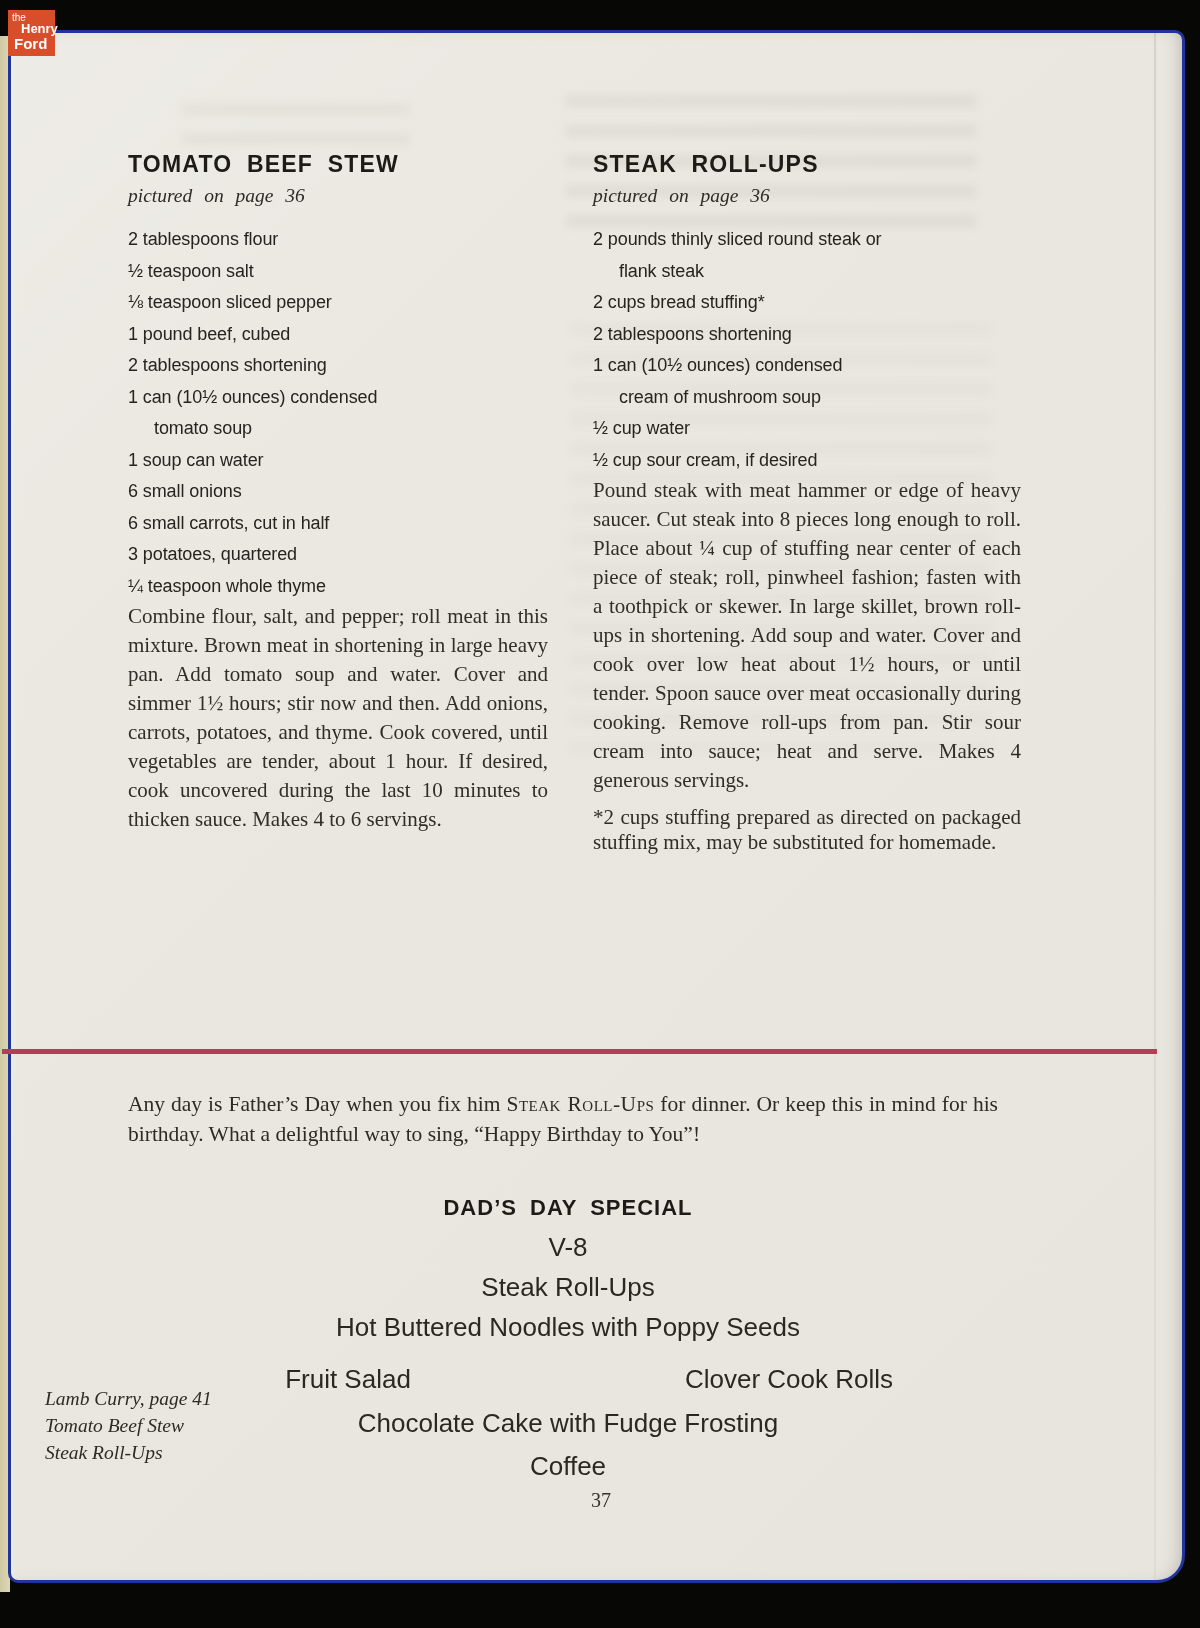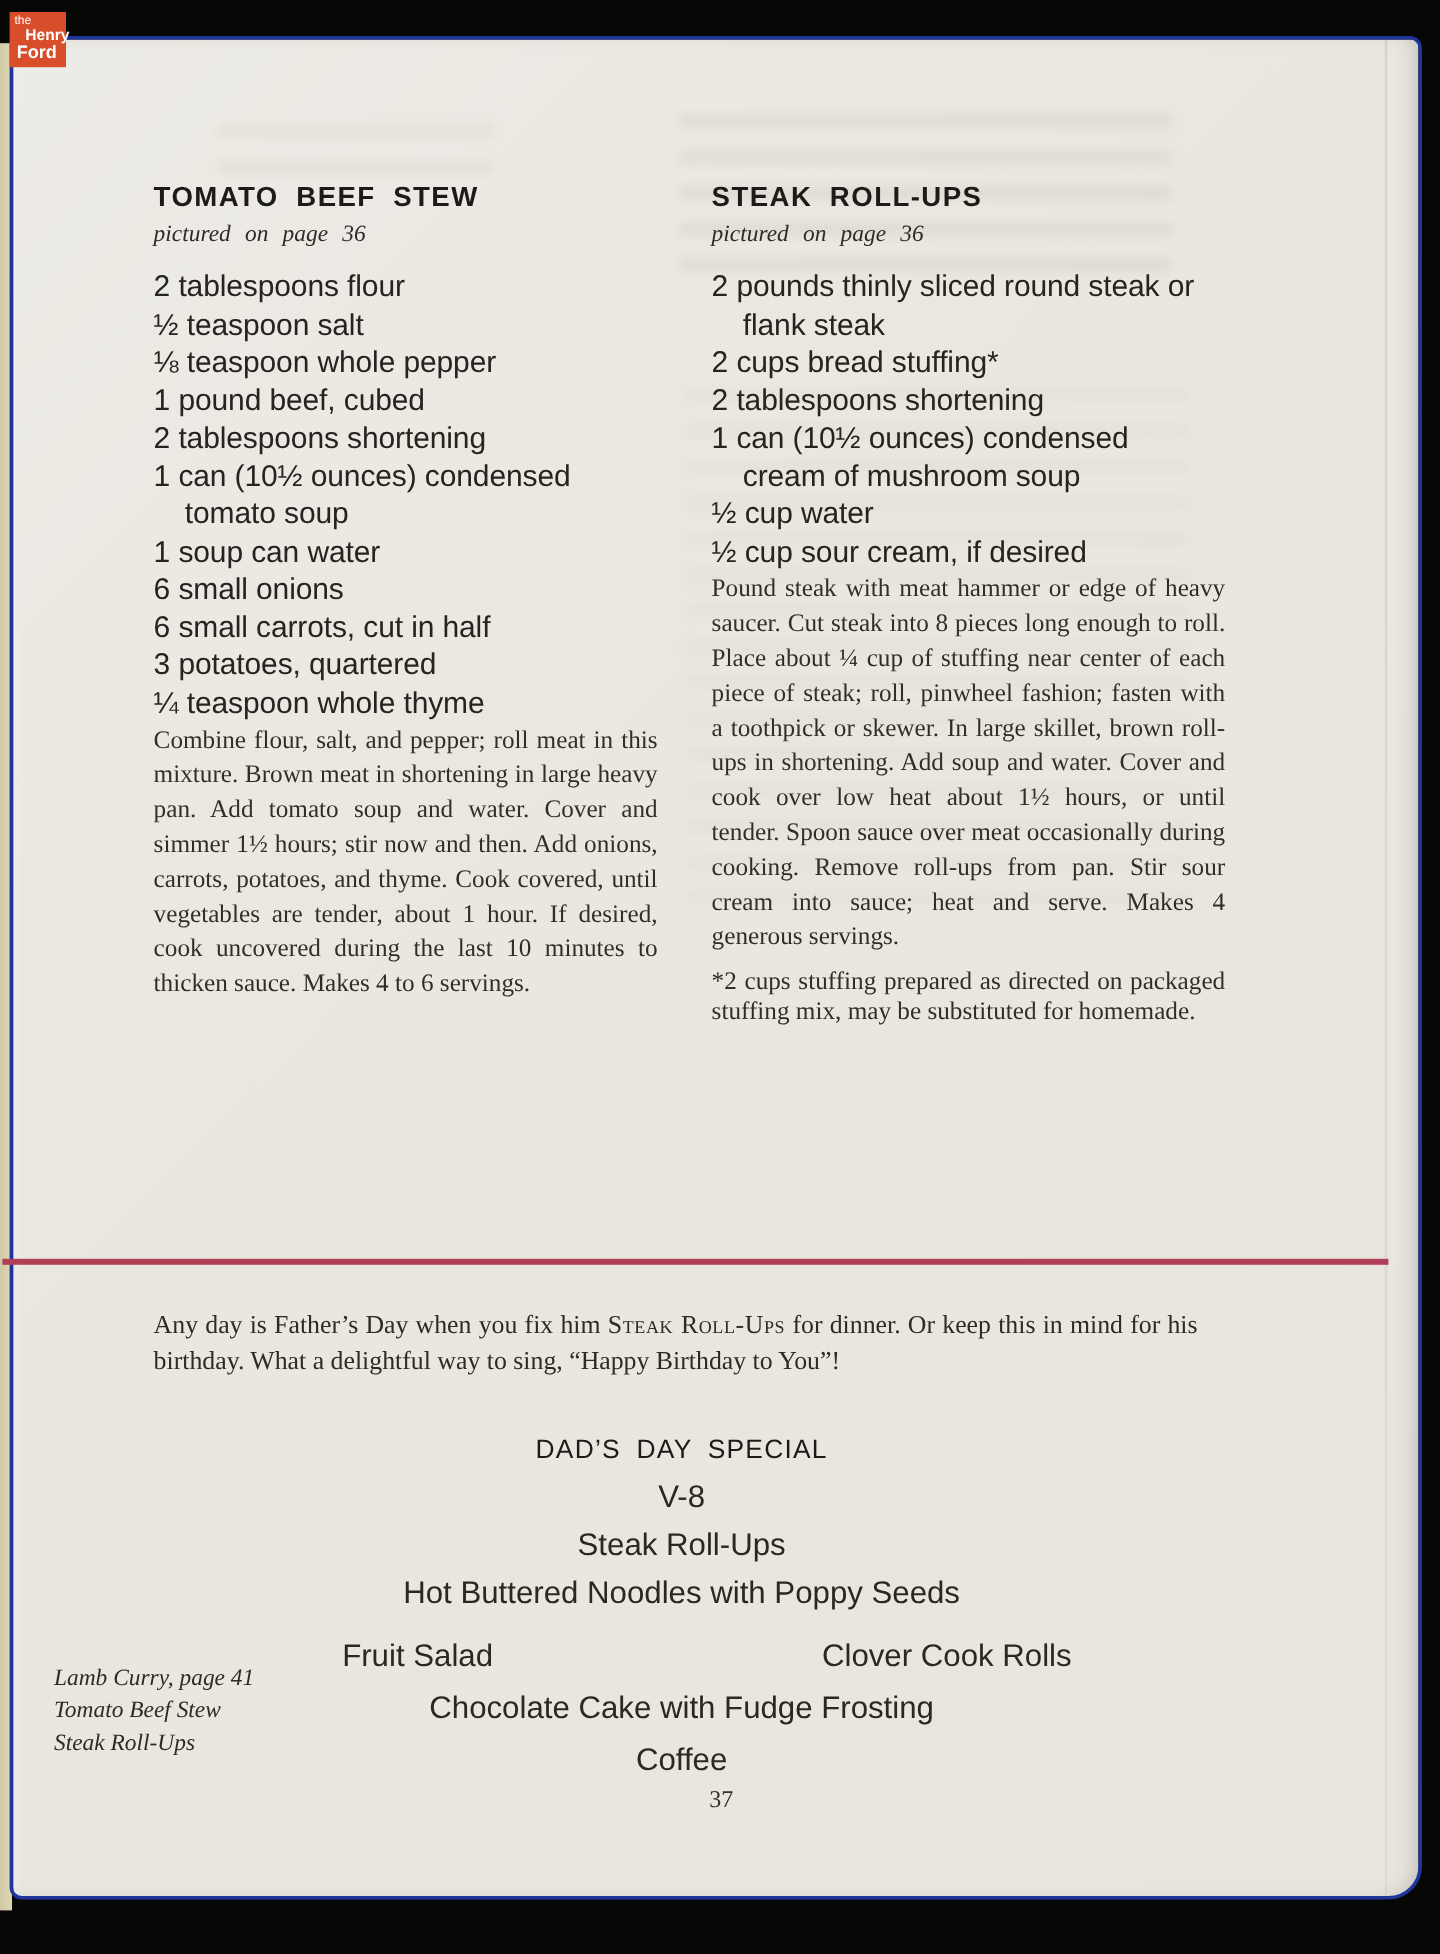--- a/index.html
+++ b/index.html
@@ -44,21 +44,21 @@
   .col-left{width:420px;}
   .col-right{width:428px;}
   .recipe-title{
     font-size:23px;font-weight:bold;color:#1d1b18;
     letter-spacing:1.2px;word-spacing:7px;margin:0;
   }
   .recipe-sub{
     font-family:"Liberation Serif",serif;font-style:italic;
     font-size:19.5px;color:#2e2b26;word-spacing:7px;margin-top:7px;
   }
-  .ingredients{margin-top:17px;font-size:25px;color:#26241f;letter-spacing:-0.1px;}
+  .ingredients{margin-top:17px;font-size:18px;color:#26241f;letter-spacing:-0.1px;}
   .ingredients div{
     padding-left:26px;text-indent:-26px;white-space:pre-line;
     line-height:31.5px;
   }
   .method{
     font-family:"Liberation Serif",serif;font-size:21px;color:#312d28;
     line-height:29px;text-align:justify;
   }
   .footnote{
     font-family:"Liberation Serif",serif;font-size:21px;color:#312d28;
@@ -72,21 +72,21 @@
   }
   .fathers{
     position:absolute;left:117px;top:1034px;width:870px;
     font-family:"Liberation Serif",serif;font-size:21.5px;color:#2e2a25;
     line-height:30.5px;text-align:justify;
   }
   .fathers .sc{font-variant:small-caps;letter-spacing:.5px;}
 
   
   .menu-line{position:absolute;left:0;width:1114px;text-align:center;color:#2a2822;}
-  .menu-title{font-size:22px;font-weight:normal;letter-spacing:1px;word-spacing:6px;color:#1d1b18;}
+  .menu-title{font-size:22px;font-weight:bold;letter-spacing:1px;word-spacing:6px;color:#1d1b18;}
   .menu-item{font-size:26px;}
   .split-item{position:absolute;transform:translateX(-50%);font-size:26px;color:#2a2822;white-space:nowrap;}
   .pagenum{
     position:absolute;left:0;width:1114px;text-align:center;
     font-family:"Liberation Serif",serif;font-size:20px;color:#35312b;
   }
   .margin-note{
     position:absolute;left:34px;top:1352px;
     font-family:"Liberation Serif",serif;font-style:italic;
     font-size:19.5px;color:#2e2b26;line-height:27px;white-space:nowrap;
@@ -104,21 +104,21 @@
   <div class="bleed" style="left:560px;top:290px;width:420px;height:430px;opacity:.22;"></div>
   <div class="crease"></div>
 
   <div class="recipes">
     <div class="col-left">
       <h2 class="recipe-title">TOMATO  BEEF  STEW</h2>
       <div class="recipe-sub">pictured on page 36</div>
       <div class="ingredients">
           <div>2 tablespoons flour</div>
           <div>½ teaspoon salt</div>
-          <div>⅛ teaspoon whole pepper</div>
+          <div>⅛ teaspoon sliced pepper</div>
           <div>1 pound beef, cubed</div>
           <div>2 tablespoons shortening</div>
           <div>1 can (10½ ounces) condensed
 tomato soup</div>
           <div>1 soup can water</div>
           <div>6 small onions</div>
           <div>6 small carrots, cut in half</div>
           <div>3 potatoes, quartered</div>
           <div>¼ teaspoon whole thyme</div>
         </div>

